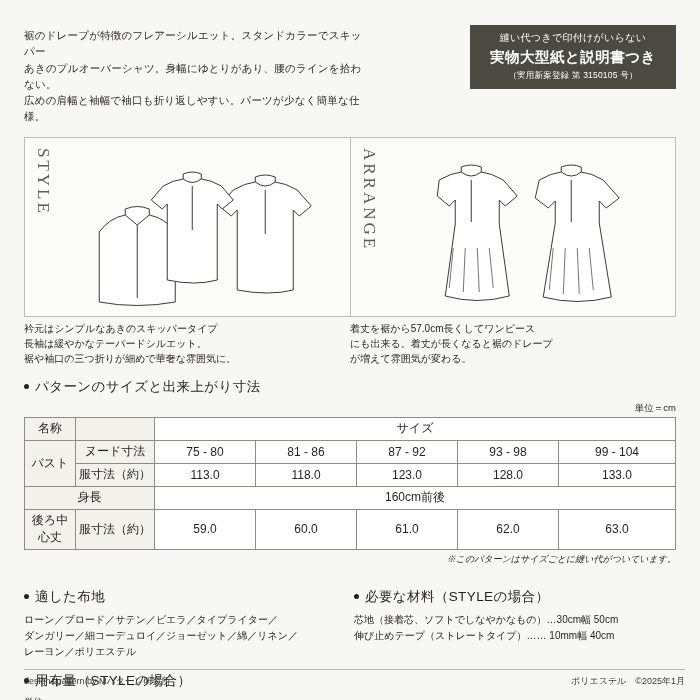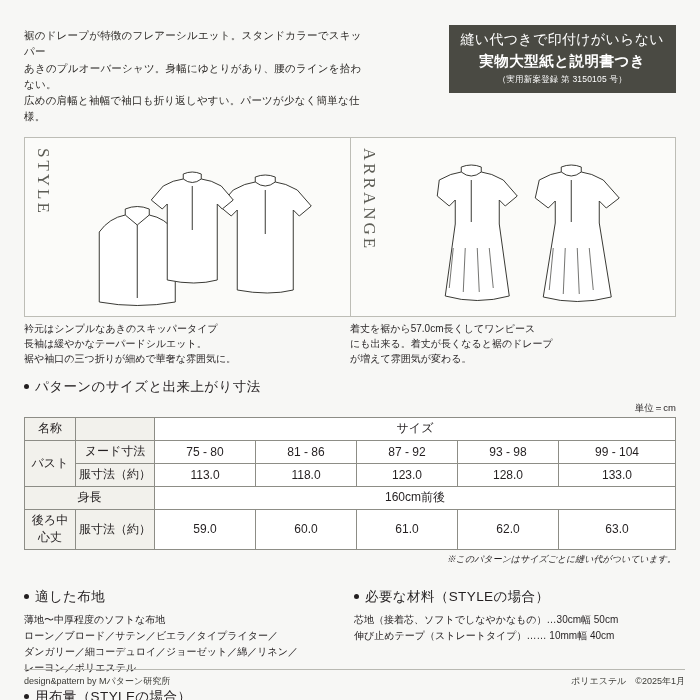--- a/index.html
+++ b/index.html
@@ -34,21 +34,21 @@
     max-width:345px;
   }
   .badge{
     background:#4a4a43;
     color:#fff;
     padding:6px 12px 7px 12px;
     text-align:center;
     min-width:206px;
     box-sizing:border-box;
   }
-  .badge .b1{font-size:14px;letter-spacing:.3px;}
+  .badge .b1{font-size:10px;letter-spacing:.3px;}
   .badge .b2{font-size:14.5px;font-weight:bold;margin-top:3px;letter-spacing:.5px;}
   .badge .b3{font-size:8.5px;margin-top:3px;letter-spacing:.2px;}
 
   
   .illus{
     margin-top:12px;
     border:1px solid #bdbdb6;
     height:178px;
     position:relative;
     background:#fbfbf9;
@@ -248,21 +248,20 @@
     </table>
   <div class="note" style="text-align:right">※このパターンはサイズごとに縫い代がついています。</div>
 
   <div class="cols">
     <div class="col">
       <div class="h2">
         <span class="dot"></span>
         <span>適した布地</span>
       </div>
       <div class="body-text">
-        <div>薄地〜中厚程度のソフトな布地</div>
         <div>ローン／ブロード／サテン／ビエラ／タイプライター／</div>
         <div>ダンガリー／細コーデュロイ／ジョーゼット／綿／リネン／</div>
         <div>レーヨン／ポリエステル</div>
       </div>
     </div>
     <div class="col">
       <div class="h2">
         <span class="dot"></span>
         <span>必要な材料（STYLEの場合）</span>
       </div>

